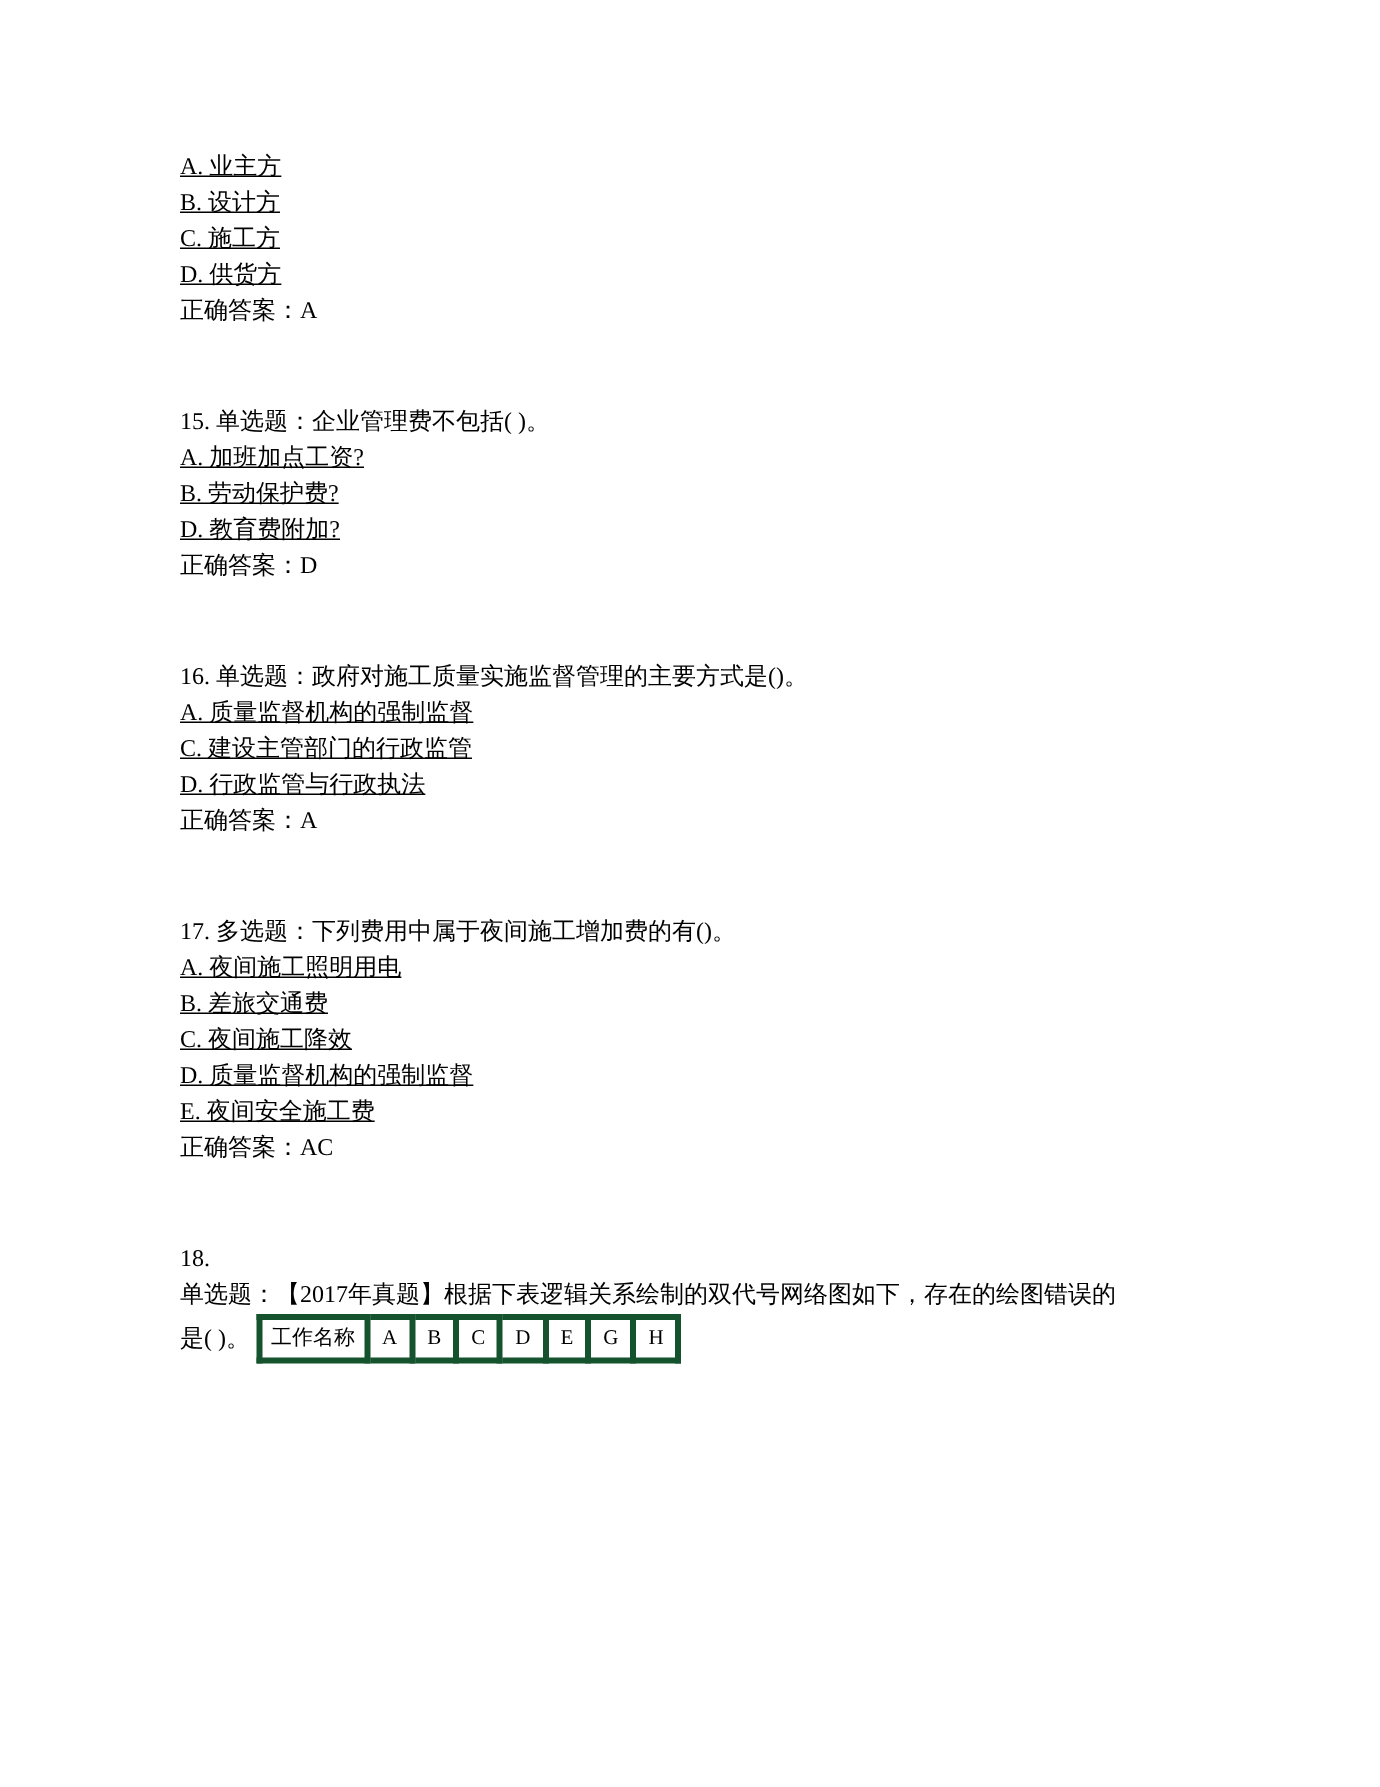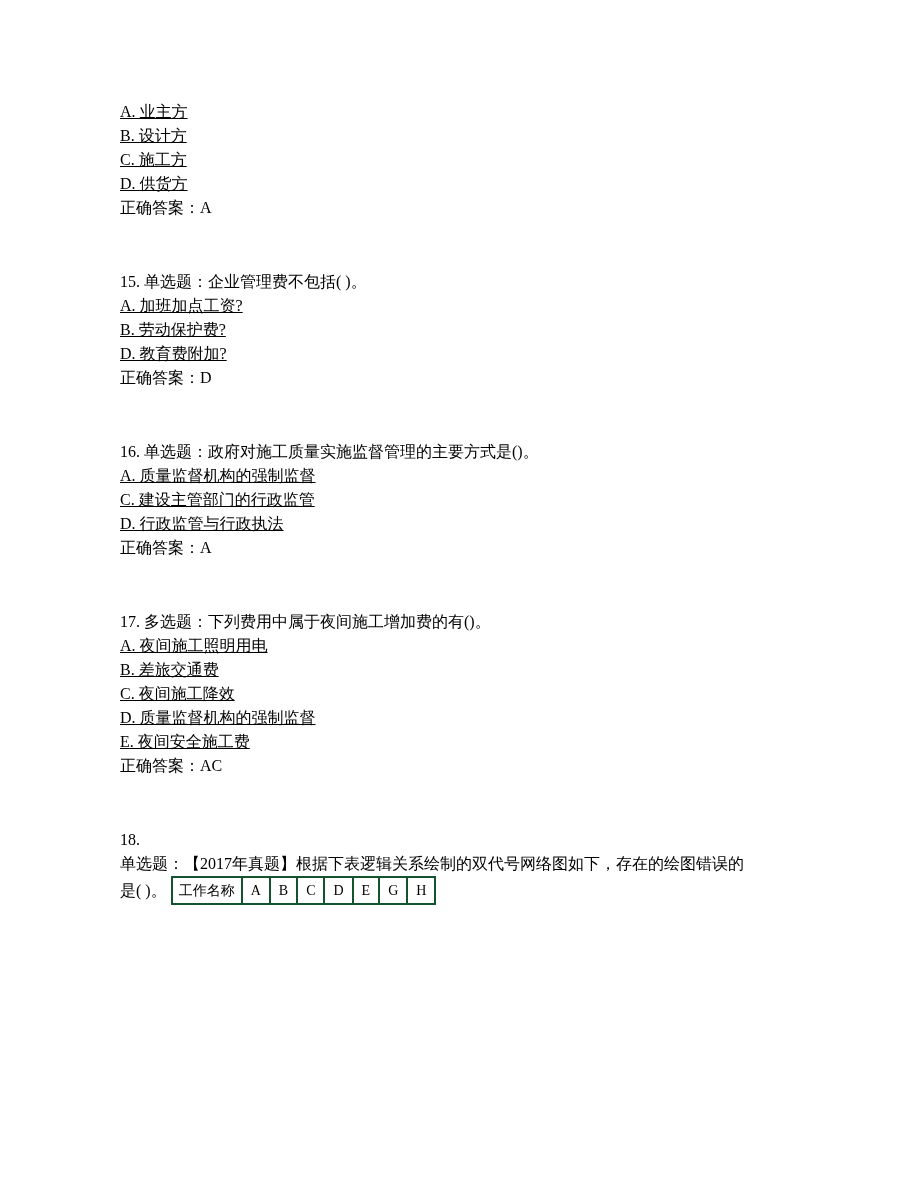--- a/index.html
+++ b/index.html
@@ -25,21 +25,21 @@
     .q-stem {
       margin-top: 12px;
     }
     .inline-table {
       display: inline-block;
       vertical-align: middle;
       border-collapse: collapse;
       margin: 0 4px;
     }
     .inline-table td {
-      border: 2px solid #14532d;
+      border: 4px solid #14532d;
       padding: 2px 8px;
       text-align: center;
       font-size: 14px;
       white-space: nowrap;
     }
     .inline-table td.header {
       text-align: left;
       padding: 2px 6px;
     }
   </style>

